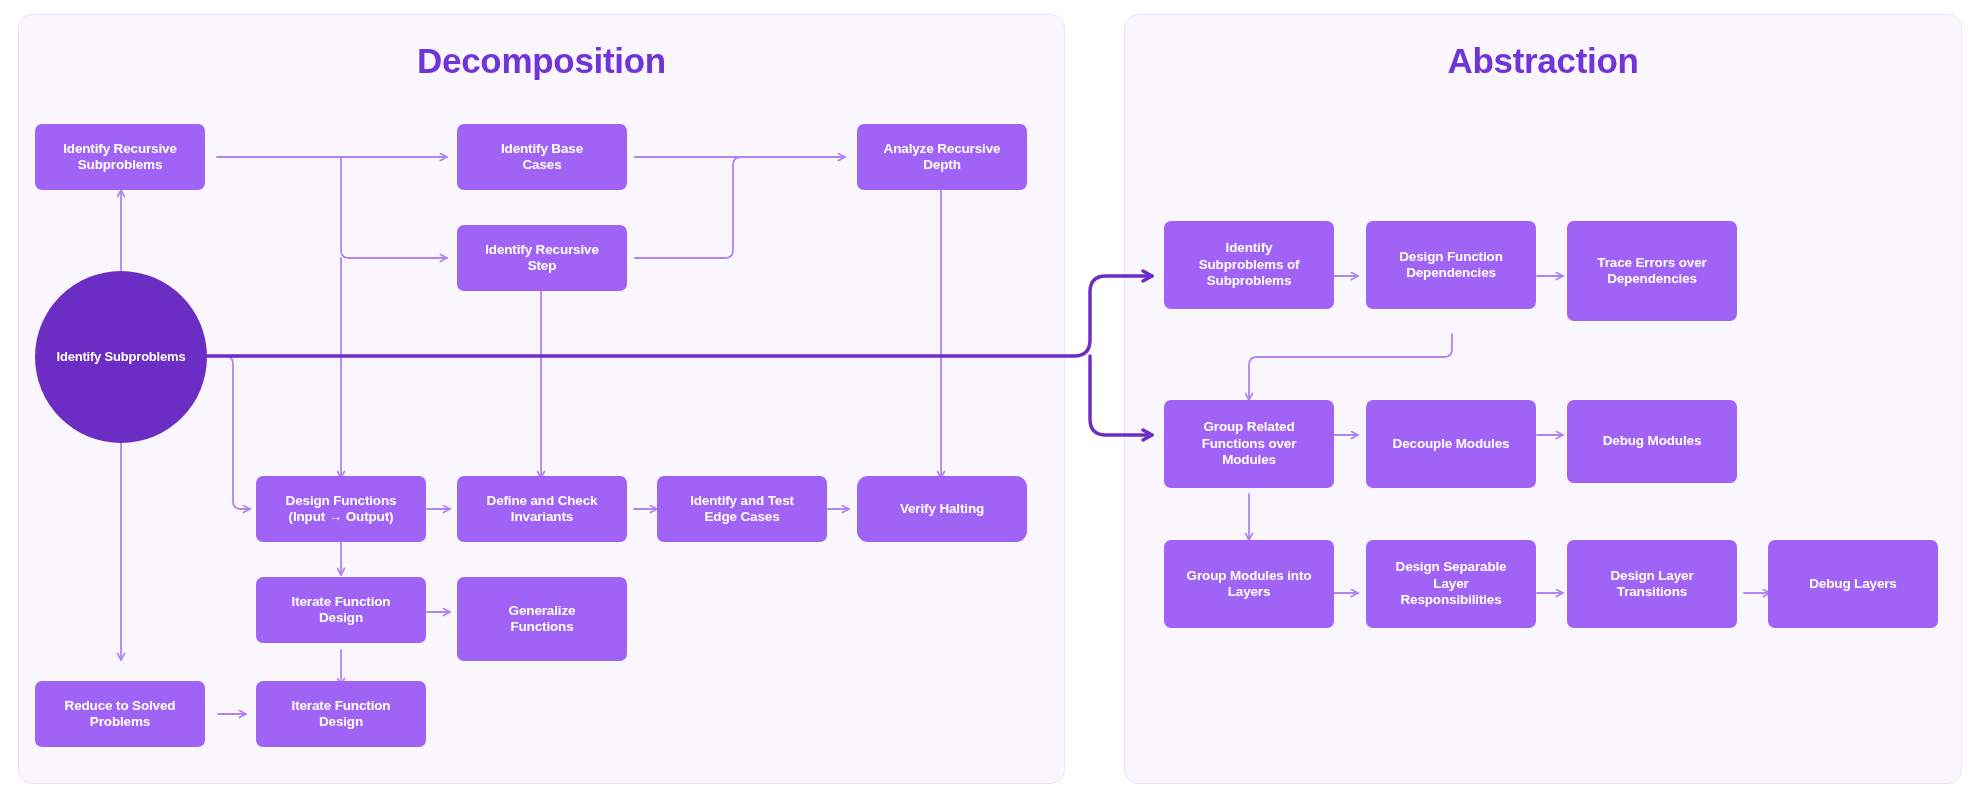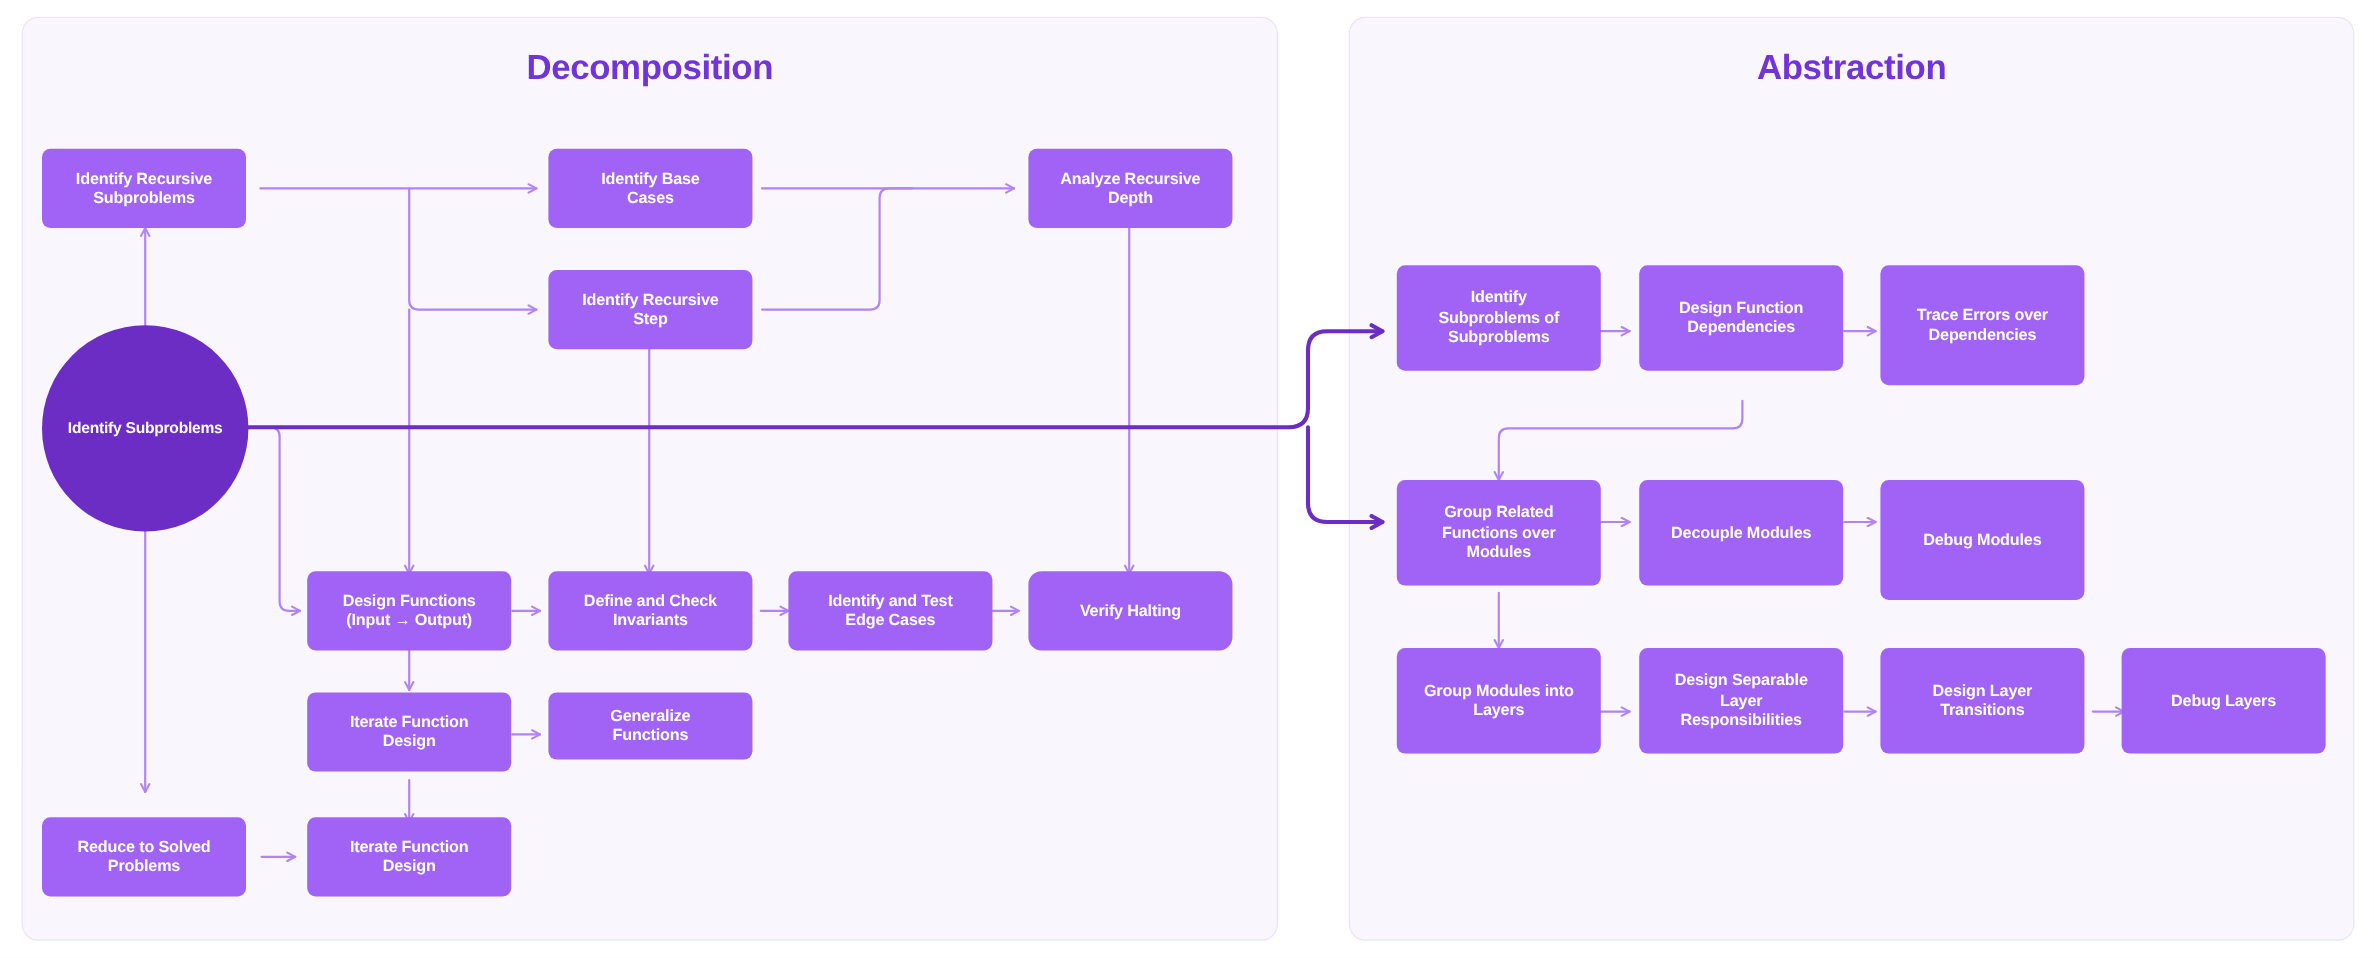--- a/index.html
+++ b/index.html
@@ -18,21 +18,21 @@
     border-radius: 14px;
   }
   #panel-decomposition { left: 18px; top: 14px; width: 1047px; height: 770px; }
   #panel-abstraction  { left: 1124px; top: 14px; width: 838px; height: 770px; }
 
   .panel-title {
     position: absolute;
     width: 100%;
     text-align: center;
     top: 26px;
-    font-size: 29px;
+    font-size: 35px;
     font-weight: 700;
     color: #7134d8;
     letter-spacing: -0.3px;
   }
 
   
   #edges { position: absolute; left: 0; top: 0; width: 1978px; height: 798px; }
 
   .node {
     position: absolute;
@@ -204,21 +204,21 @@
     </div>
   </div>
 
   <div class="node" style="left:256px; top:577px; width:170px; height:66px;">
     <div>
       <span>Iterate Function</span>
       <span>Design</span>
     </div>
   </div>
 
-  <div class="node" style="left:457px; top:577px; width:170px; height:56px;">
+  <div class="node" style="left:457px; top:577px; width:170px; height:84px;">
     <div>
       <span>Generalize</span>
       <span>Functions</span>
     </div>
   </div>
 
   <div class="node" style="left:35px; top:681px; width:170px; height:66px;">
     <div>
       <span>Reduce to Solved</span>
       <span>Problems</span>
@@ -261,21 +261,21 @@
       <span>Modules</span>
     </div>
   </div>
 
   <div class="node" style="left:1366px; top:400px; width:170px; height:88px;">
     <div>
       <span>Decouple Modules</span>
     </div>
   </div>
 
-  <div class="node" style="left:1567px; top:400px; width:170px; height:100px;">
+  <div class="node" style="left:1567px; top:400px; width:170px; height:83px;">
     <div>
       <span>Debug Modules</span>
     </div>
   </div>
 
   <div class="node" style="left:1164px; top:540px; width:170px; height:88px;">
     <div>
       <span>Group Modules into</span>
       <span>Layers</span>
     </div>

